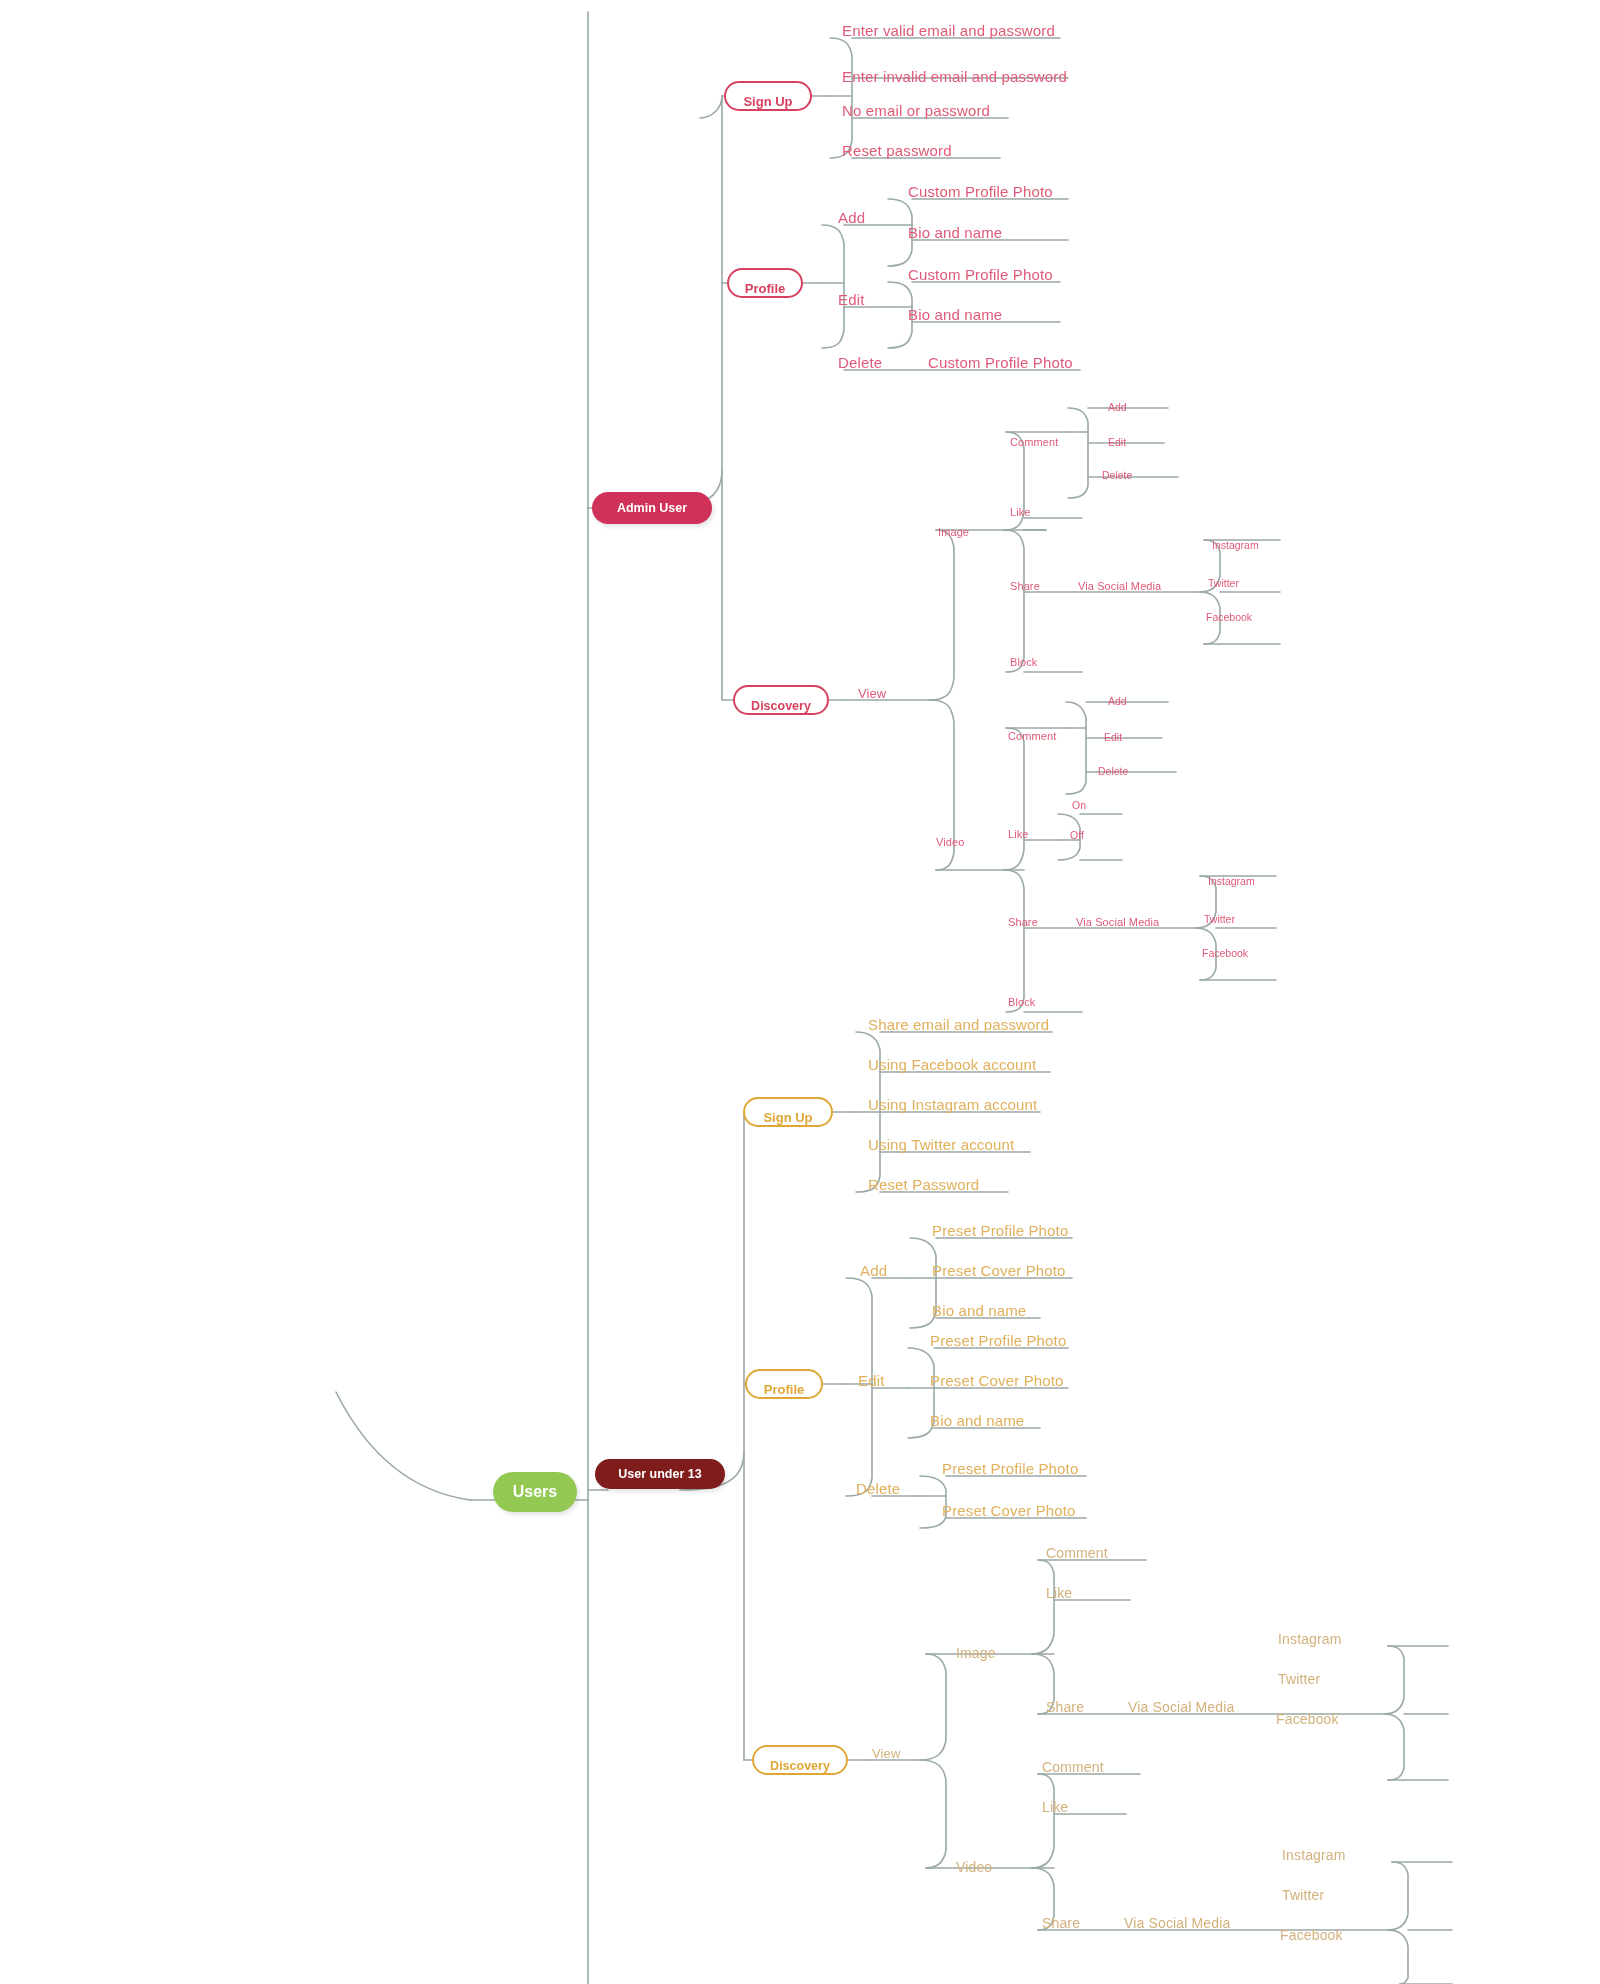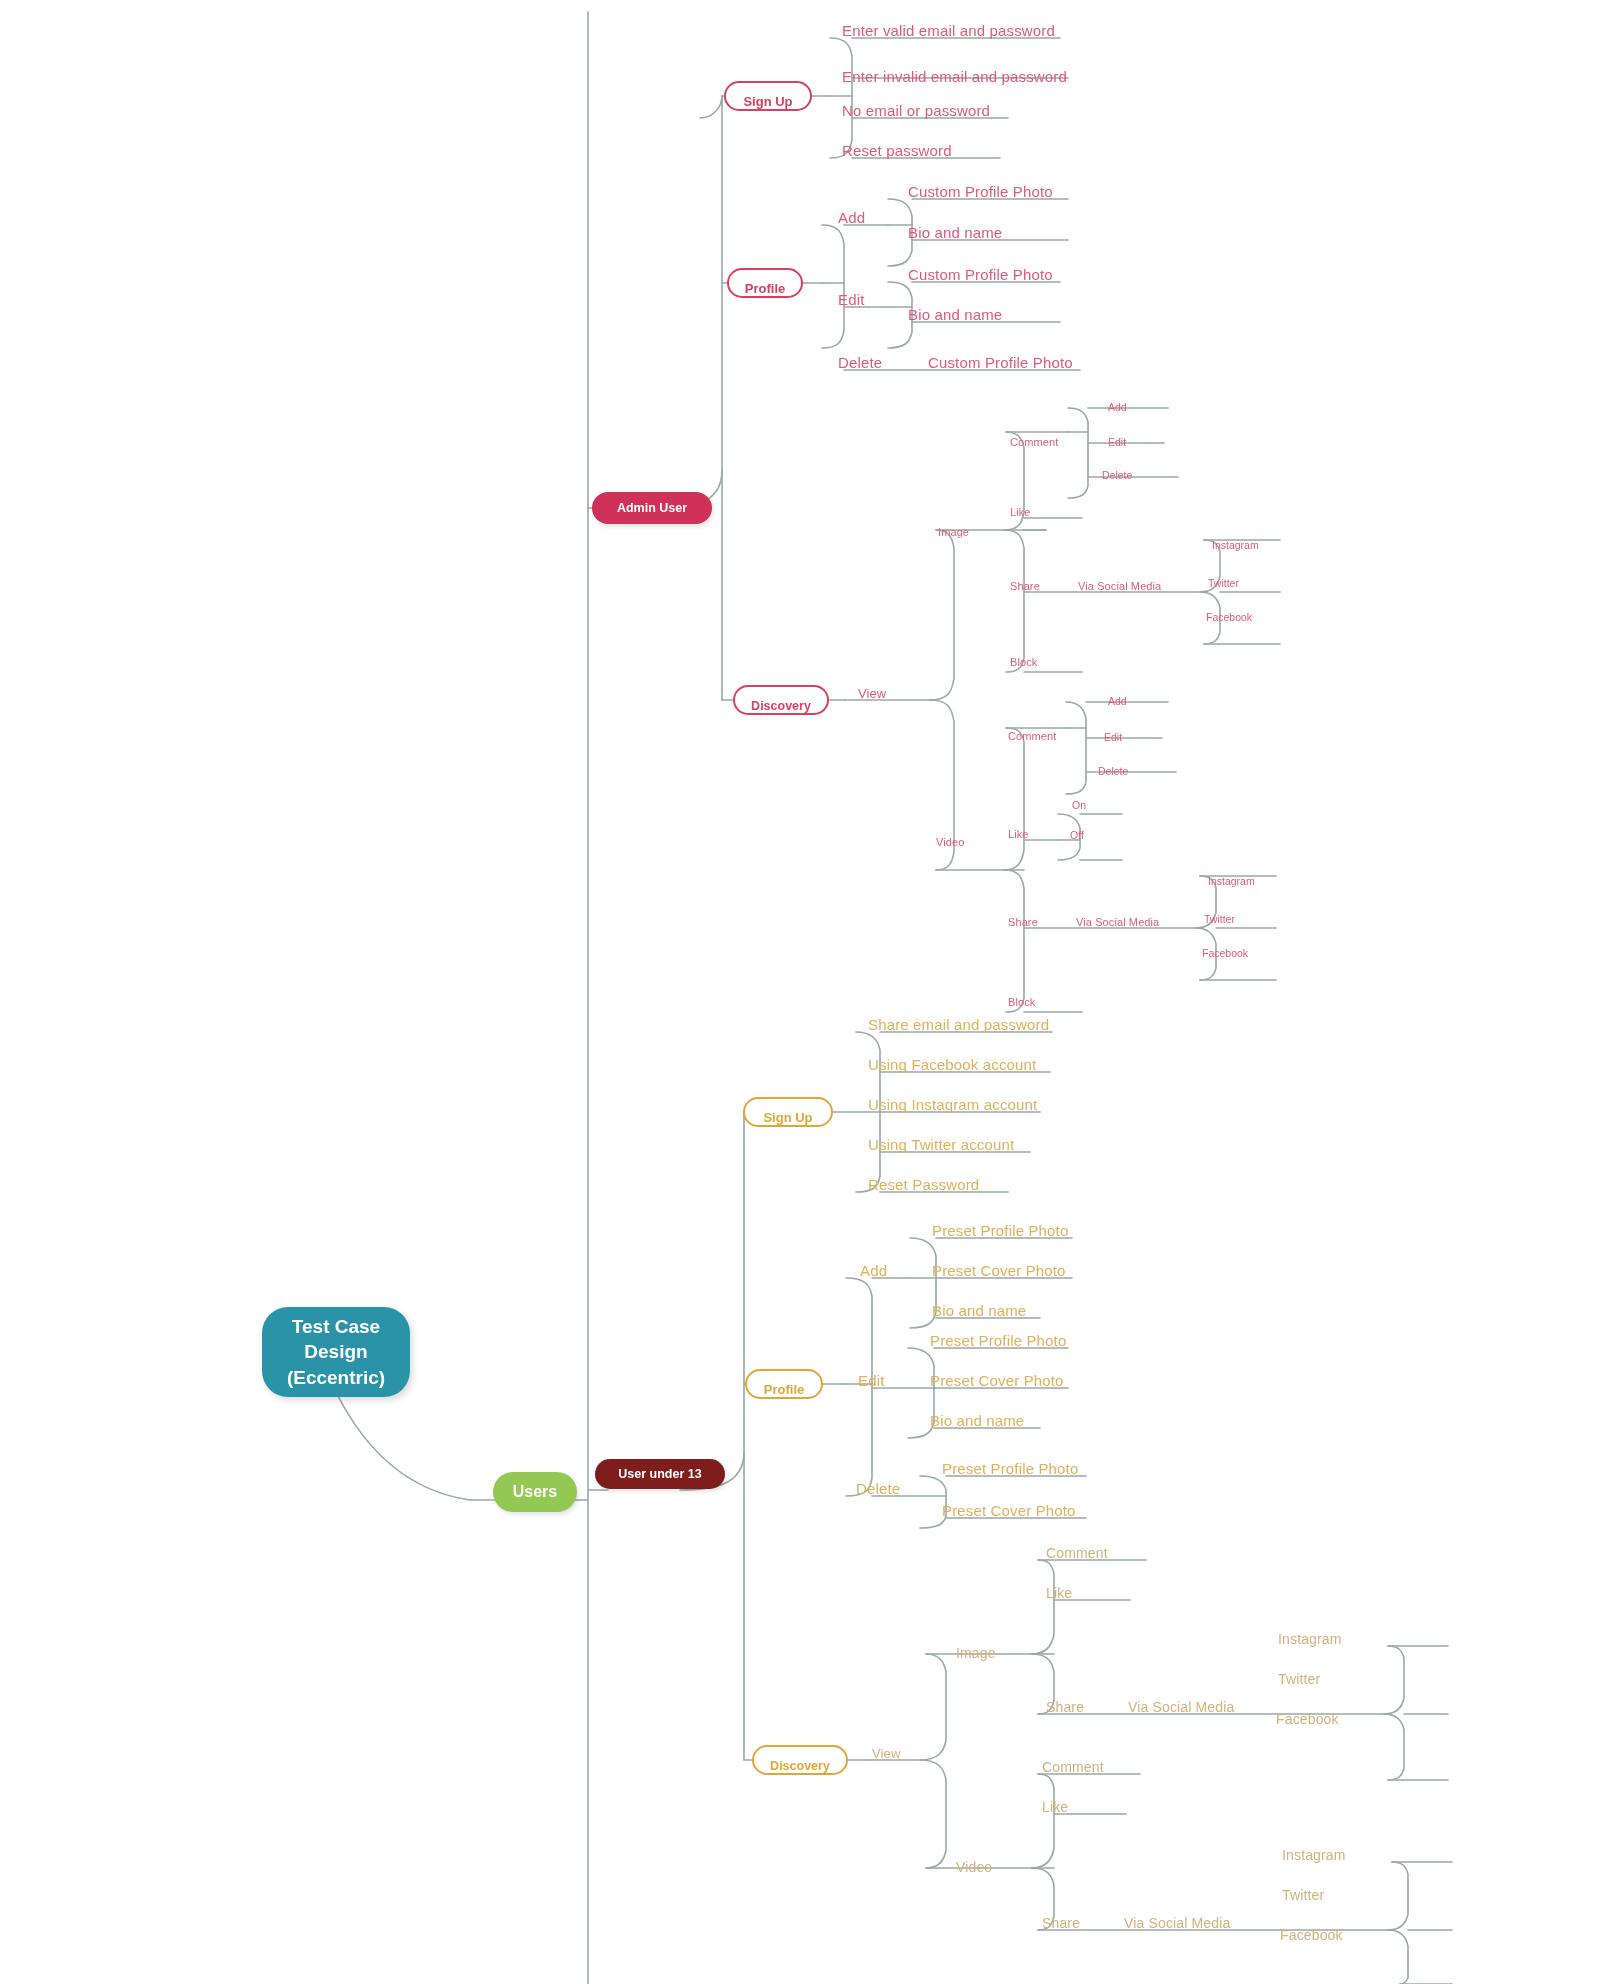--- a/index.html
+++ b/index.html
@@ -243,27 +243,20 @@
     <path d="M1038,1774 L1140,1774"></path>
     <path d="M1054,1814 L1126,1814"></path>
     <path d="M1038,1930 L1388,1930"></path>
     <path d="M1388,1930 C1400,1930 1406,1924 1408,1914 L1408,1874 C1406,1866 1402,1862 1392,1862"></path>
     <path d="M1388,1930 C1400,1930 1406,1936 1408,1946 L1408,1978 C1406,1982 1404,1984 1400,1984"></path>
     <path d="M1392,1862 L1452,1862"></path>
     <path d="M1408,1930 L1452,1930"></path>
     <path d="M1400,1984 L1452,1984"></path>
   </svg>
 
-  <div class="root" style="left:336px;top:1352px;width:148px;height:90px;">
-    <div>
-      <div>Test Case</div>
-      <div>Design</div>
-      <div>(Eccentric)</div>
-    </div>
-  </div>
 
   <div class="fill green" style="left:535px;top:1492px;width:84px;height:40px;font-size:16px;">
     <span>Users</span>
   </div>
 
   <div class="fill crimson" style="left:652px;top:508px;width:120px;height:32px;font-size:12.5px;">
     <span>Admin User</span>
   </div>
 
   <div class="pill red" style="left:768px;top:96px;width:88px;height:30px;font-size:13px;">

